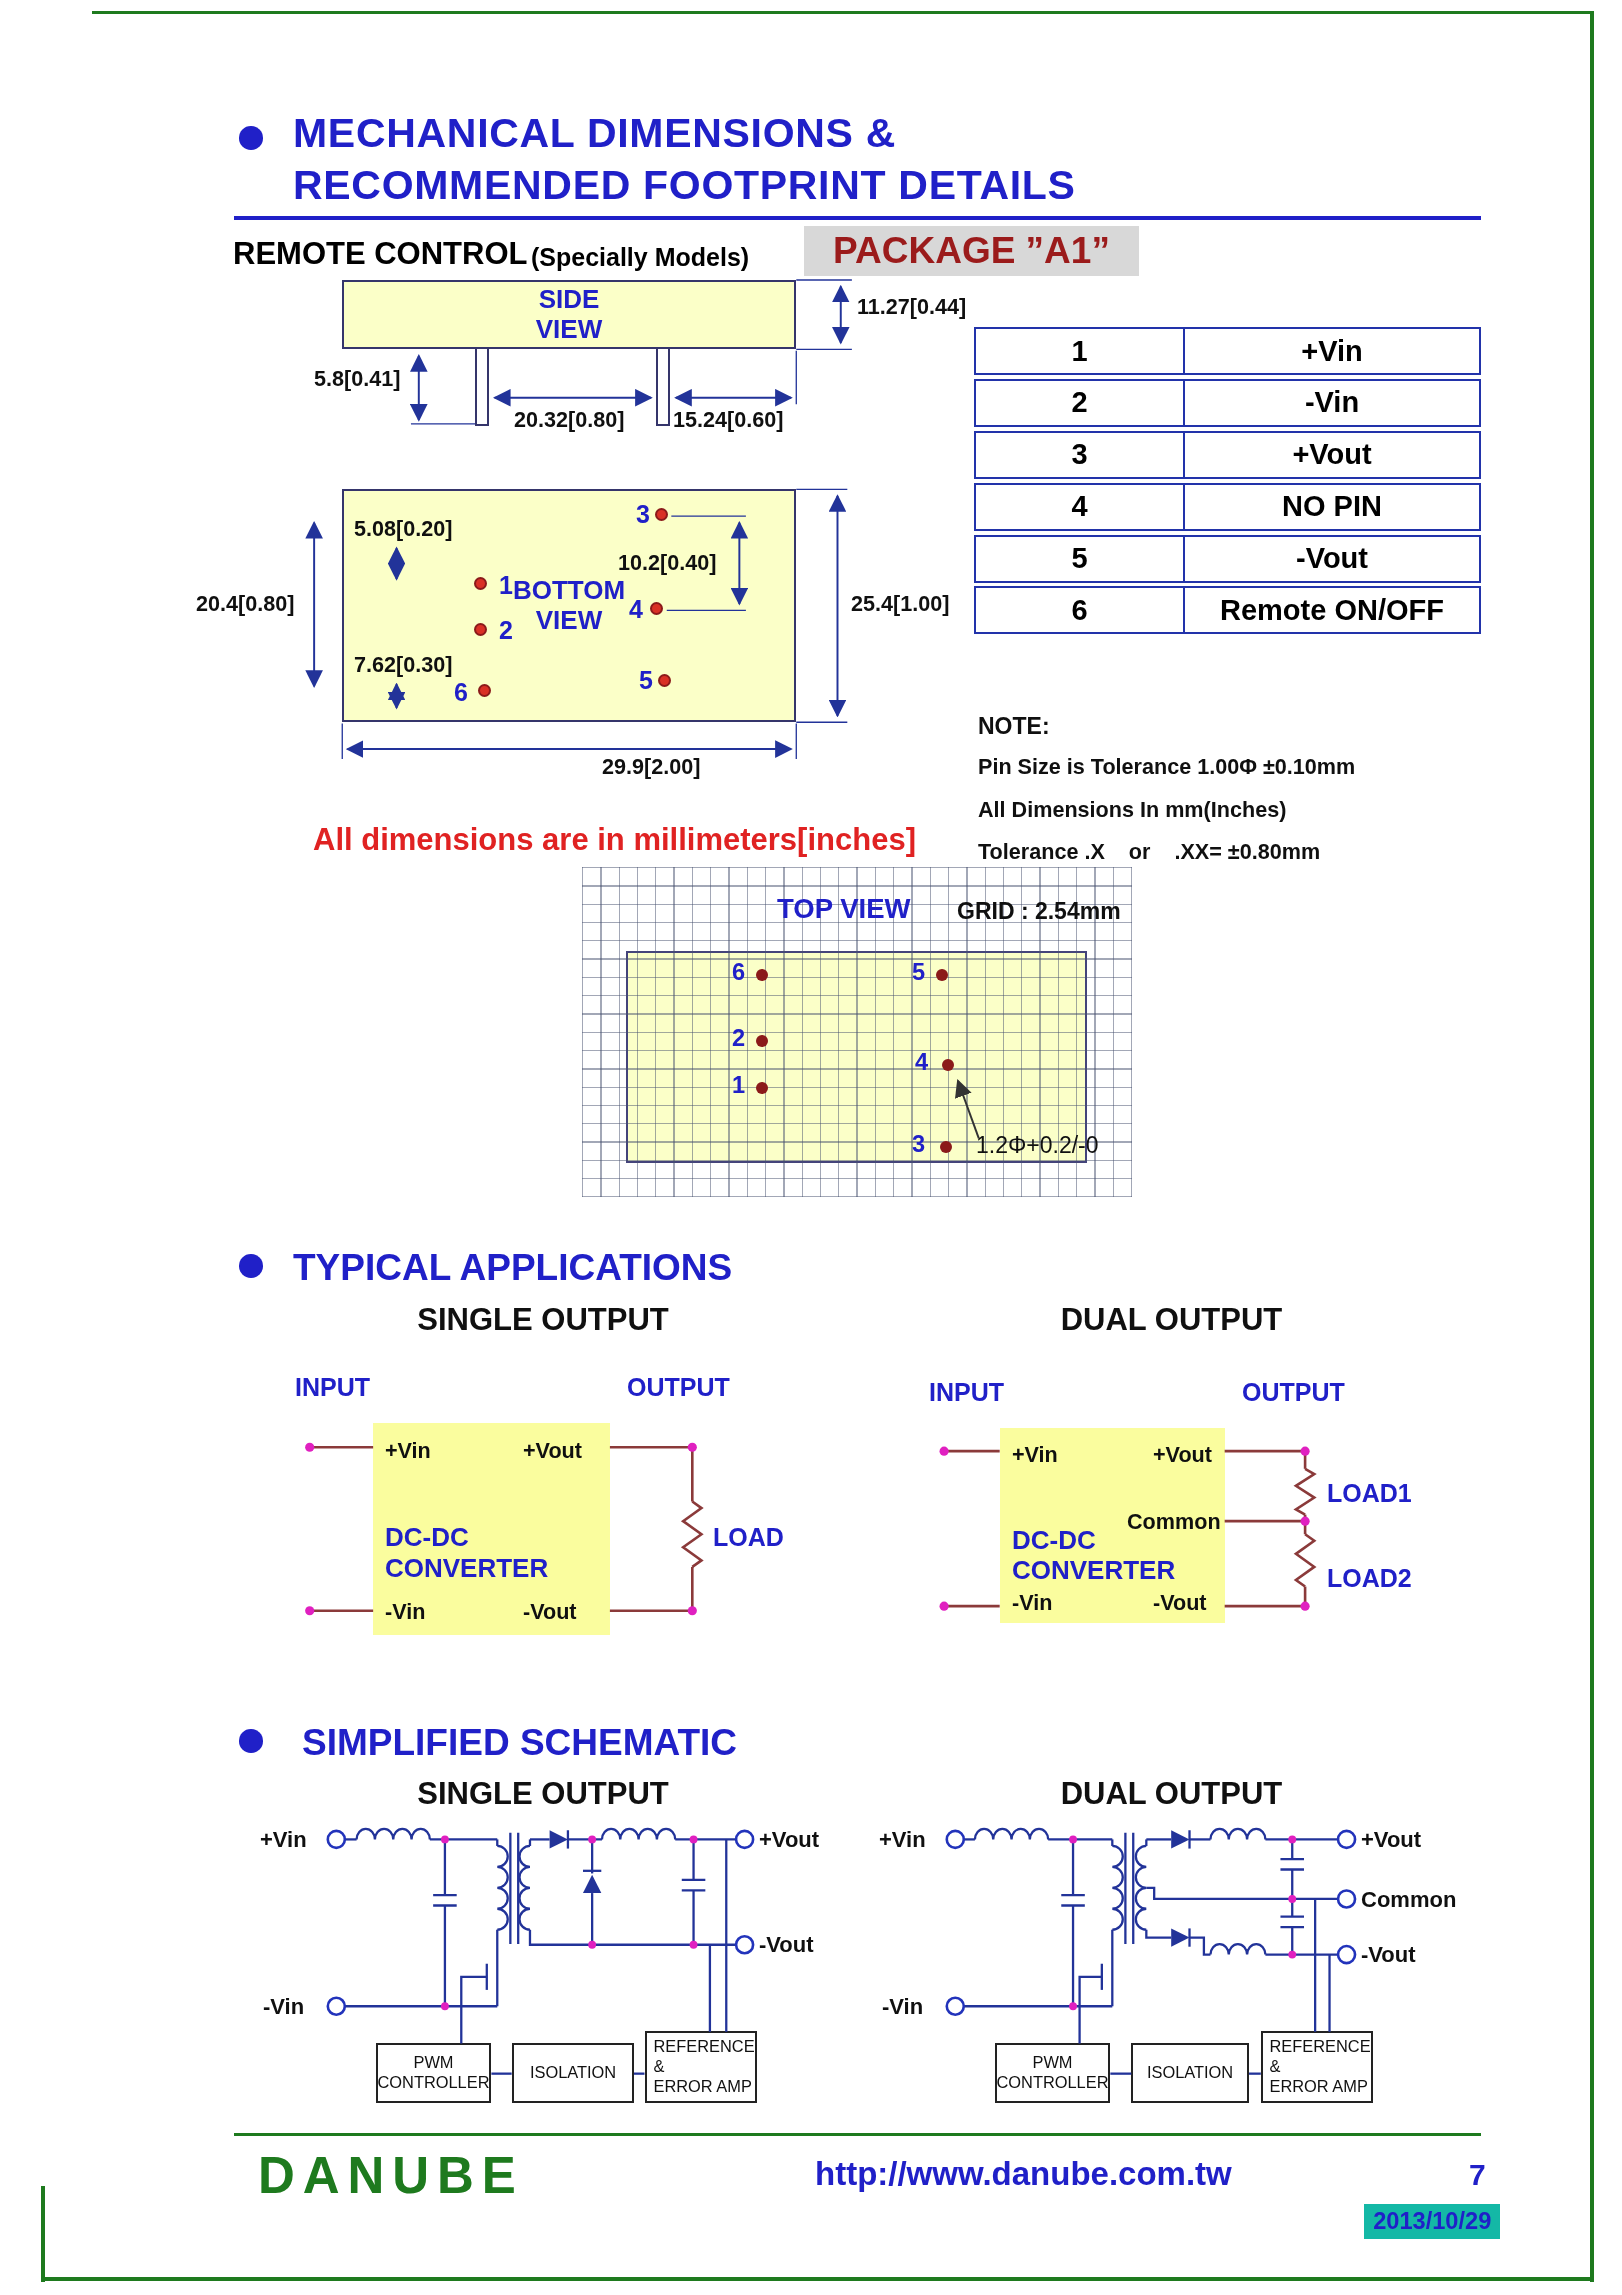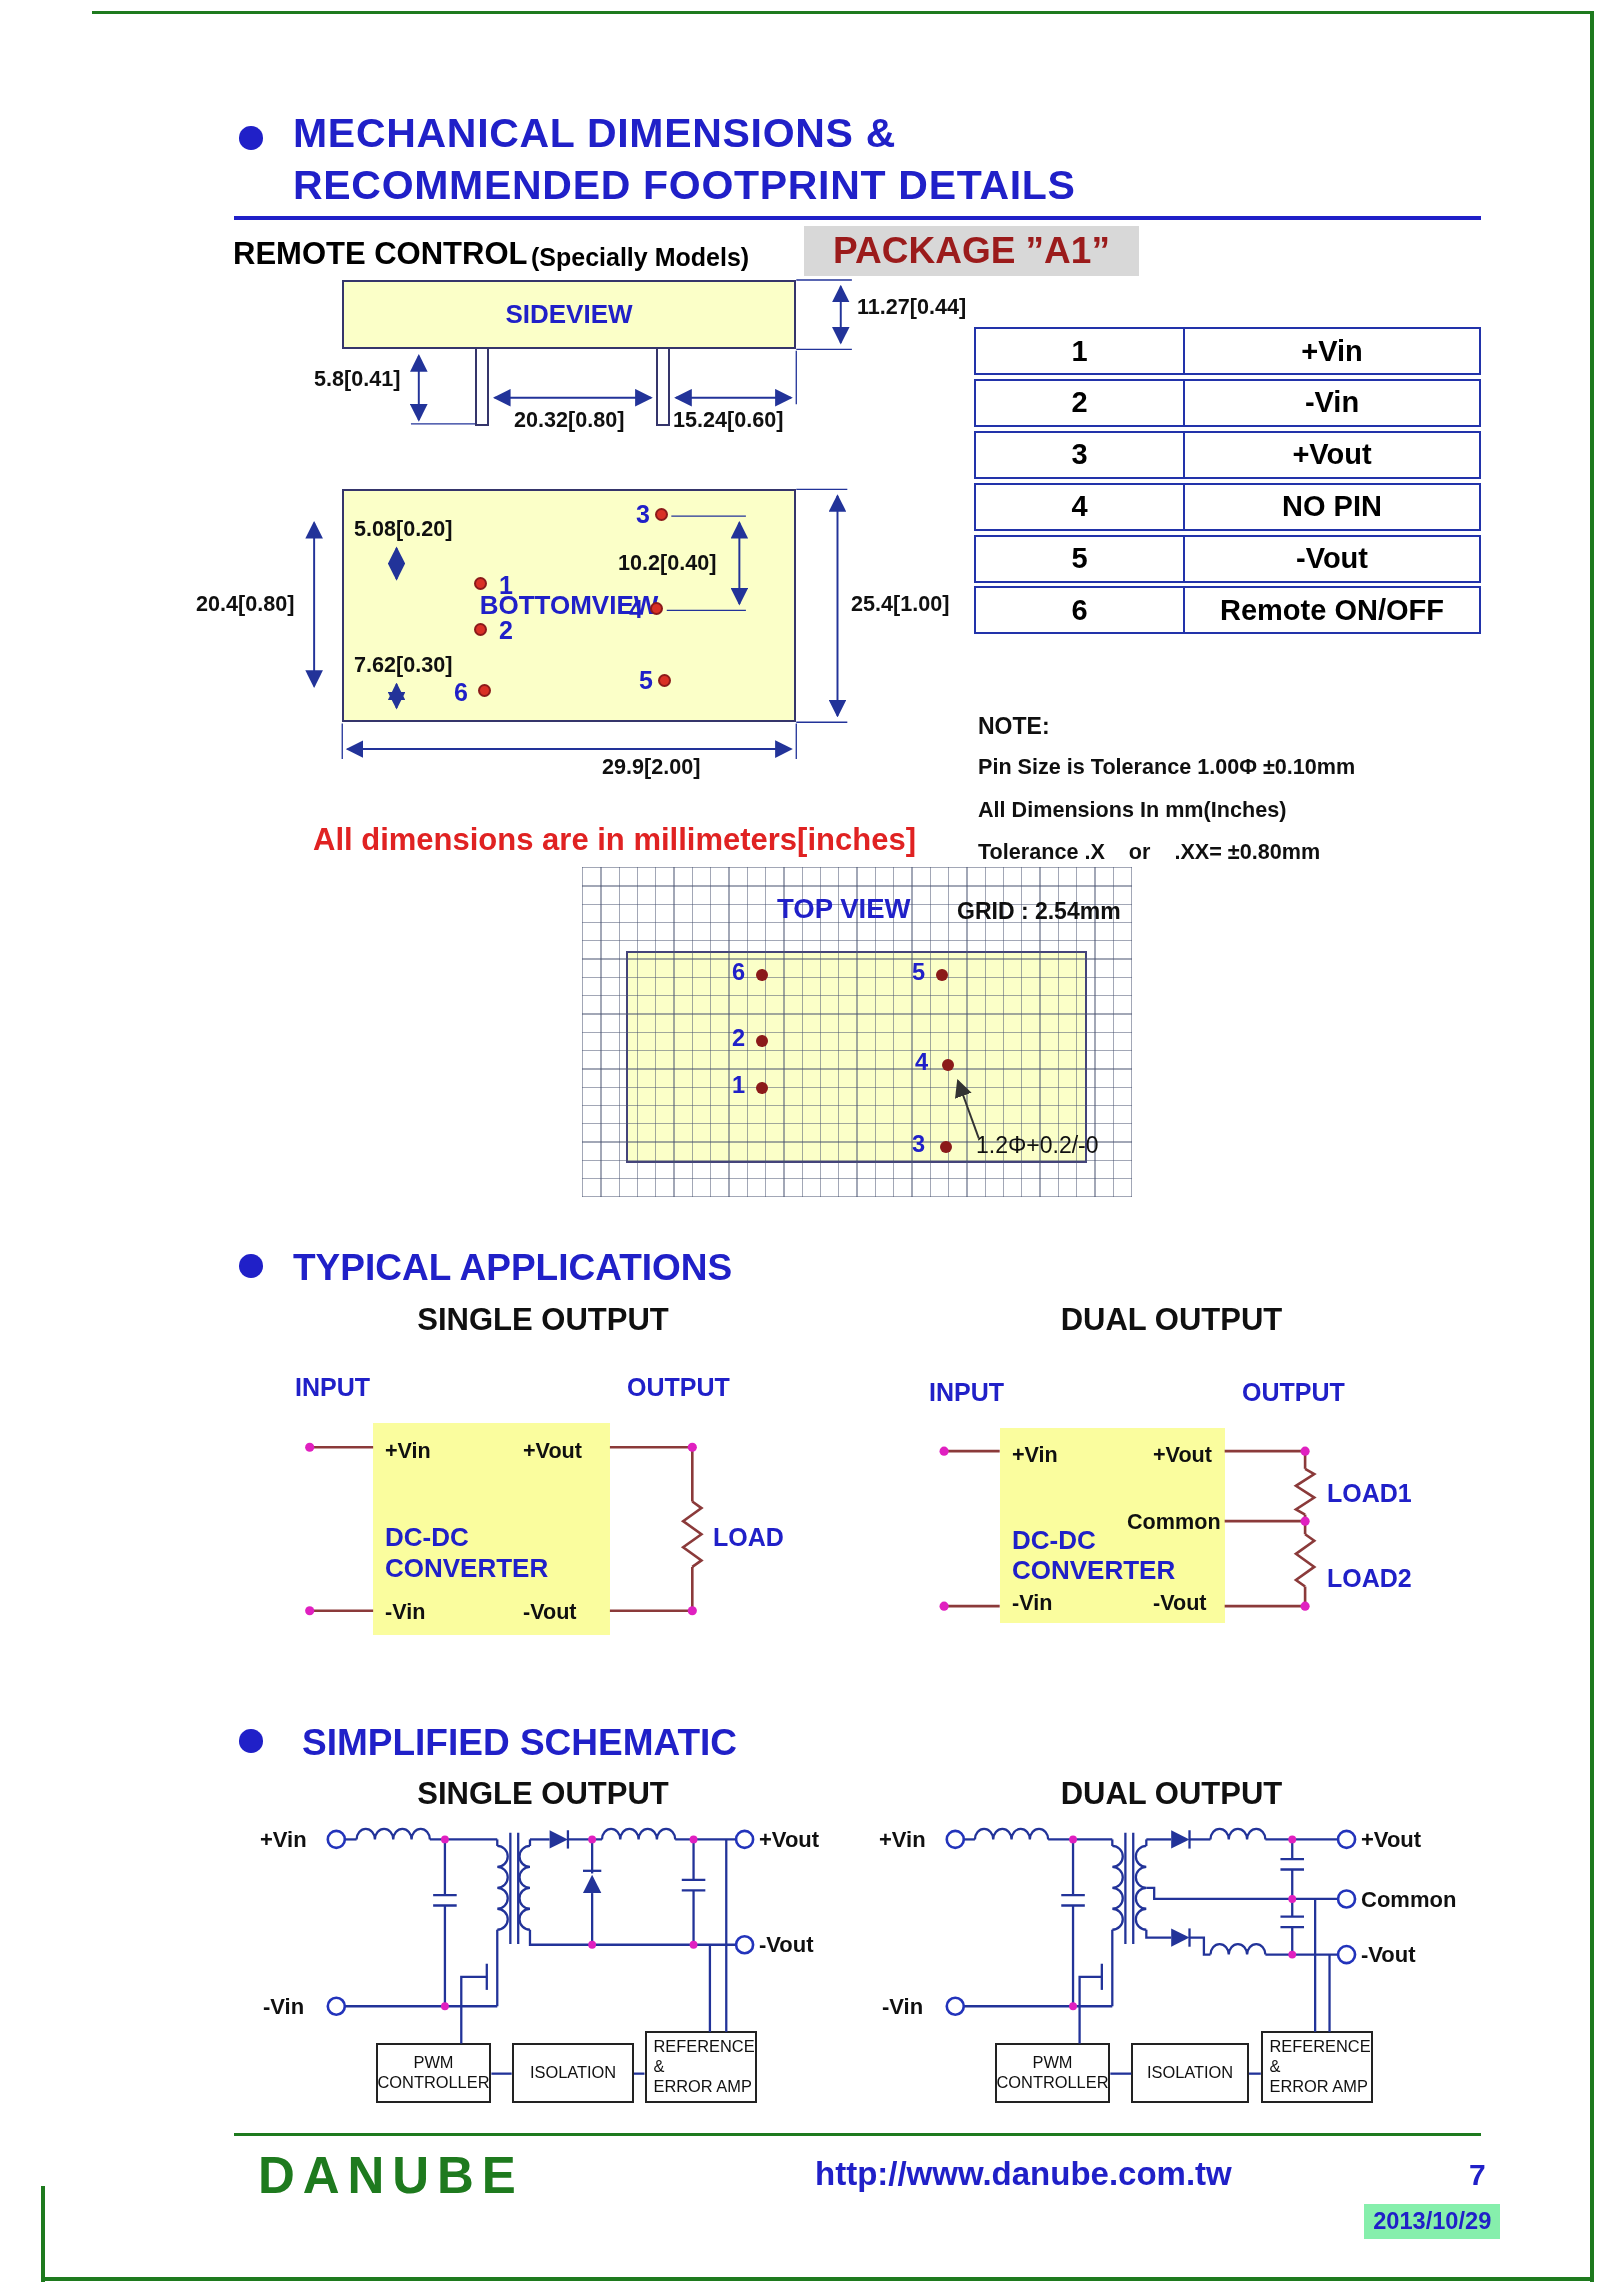--- a/index.html
+++ b/index.html
@@ -10,21 +10,21 @@
   html,body{background:#f0f0f0}
   body{font-family:"Liberation Sans",sans-serif}
   #page{position:relative;width:1622px;height:2295px;background:#fff;overflow:hidden}
   .abs{position:absolute}
   .b{font-weight:bold}
   .frame{position:absolute;background:var(--green)}
   .bullet{position:absolute;width:23.6px;height:23.6px;border-radius:50%;background:var(--blue)}
   .title{position:absolute;font-size:41px;font-weight:bold;color:var(--blue);letter-spacing:0.7px;white-space:nowrap}
   .sectitle{position:absolute;font-size:37px;font-weight:bold;color:var(--blue);white-space:nowrap}
   .subtitle{position:absolute;font-size:31px;font-weight:bold;color:#101010;text-align:center;white-space:nowrap}
-  .viewbox{position:absolute;background:var(--yellow);border:2.6px solid #35356B;display:flex;flex-direction:row;align-items:center;justify-content:center}
+  .viewbox{position:absolute;background:var(--yellow);border:2.6px solid #35356B;display:flex;flex-direction:column;align-items:center;justify-content:center}
   .viewlabel{color:var(--blue);font-weight:bold;font-size:26px;line-height:1.12;text-align:center}
   .dim{position:absolute;font-weight:bold;font-size:21.6px;color:#101010;white-space:nowrap}
   .pinleg{position:absolute;width:14.4px;height:77px;background:#fff;border:2px solid #35356B;border-top:none}
   .pinnum{position:absolute;color:var(--blue);font-weight:bold;font-size:25px}
   .reddot{position:absolute;width:13px;height:13px;border-radius:50%;background:#D93025;border:2px solid #8B1A1A}
   .tvdot{position:absolute;width:11.8px;height:11.8px;border-radius:50%;background:#8B1A1A}
   .prow{display:flex;margin-bottom:3.9px}
   .pcell{border:2px solid #2233AA;height:48px;display:flex;align-items:center;justify-content:center;font-weight:bold;font-size:29px;color:#000;background:#fff;white-space:nowrap}
   .pcell + .pcell{margin-left:-2px}
   .ph{background:var(--tgreen);font-size:30px}
@@ -383,16 +383,16 @@
       <circle cx="2058" cy="2810" r="13"></circle>
         <circle cx="2058" cy="2901" r="13"></circle>
         <circle cx="2058" cy="2986" r="13"></circle>
     </g>
   </svg>
 
   <div class="abs" style="left:234px;top:2133px;width:1247px;height:2.6px;background:var(--green)"></div>
   <div class="abs b" style="left:258px;top:2146px;font-size:51px;color:var(--green);letter-spacing:7.9px;white-space:nowrap">DANUBE</div>
   <div class="abs b" style="left:815px;top:2155px;font-size:33px;color:var(--blue);white-space:nowrap">http://www.danube.com.tw</div>
   <div class="abs b" style="left:1469px;top:2158px;font-size:30px;color:var(--blue)">7</div>
-  <div class="abs b" style="left:1364px;top:2204px;font-size:23.6px;color:var(--blue);background:#86efac;padding:3.9px 9.2px;white-space:nowrap">2013/10/29</div>
+  <div class="abs b" style="left:1364px;top:2204px;font-size:23.6px;color:var(--blue);background:#14b8a6;padding:3.9px 9.2px;white-space:nowrap">2013/10/29</div>
 
 </div>
 
 
 </body></html>

